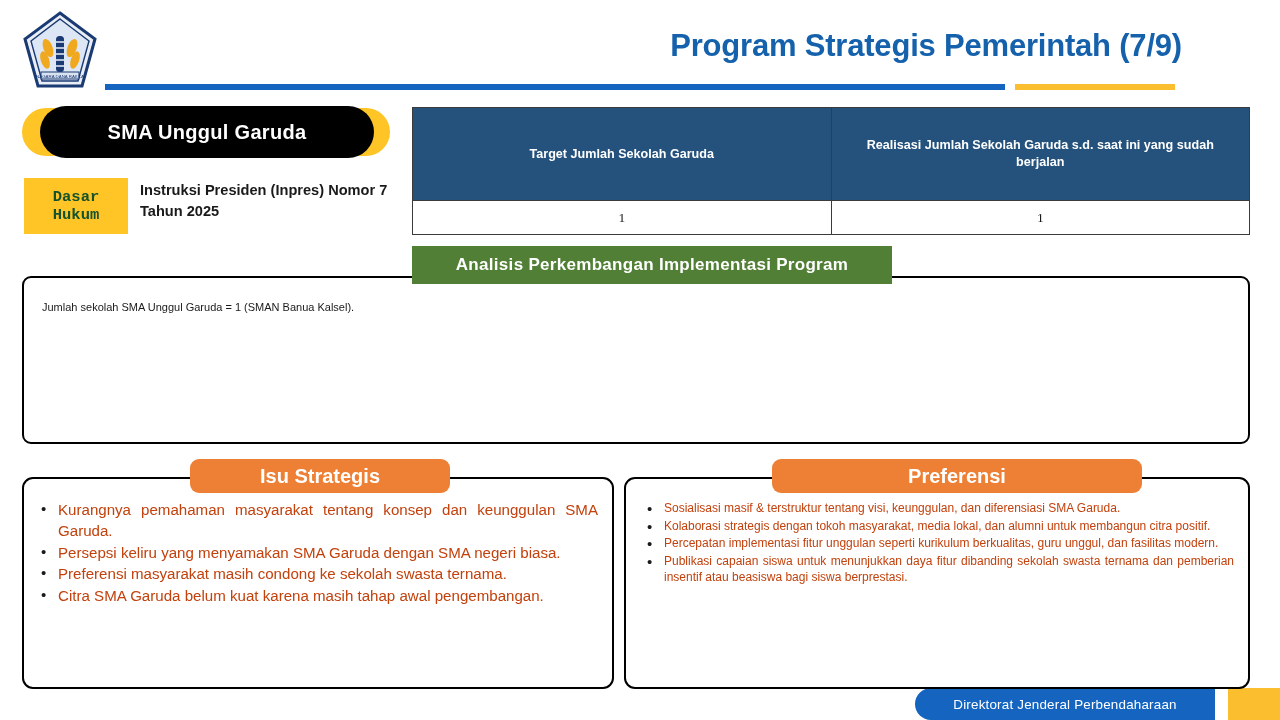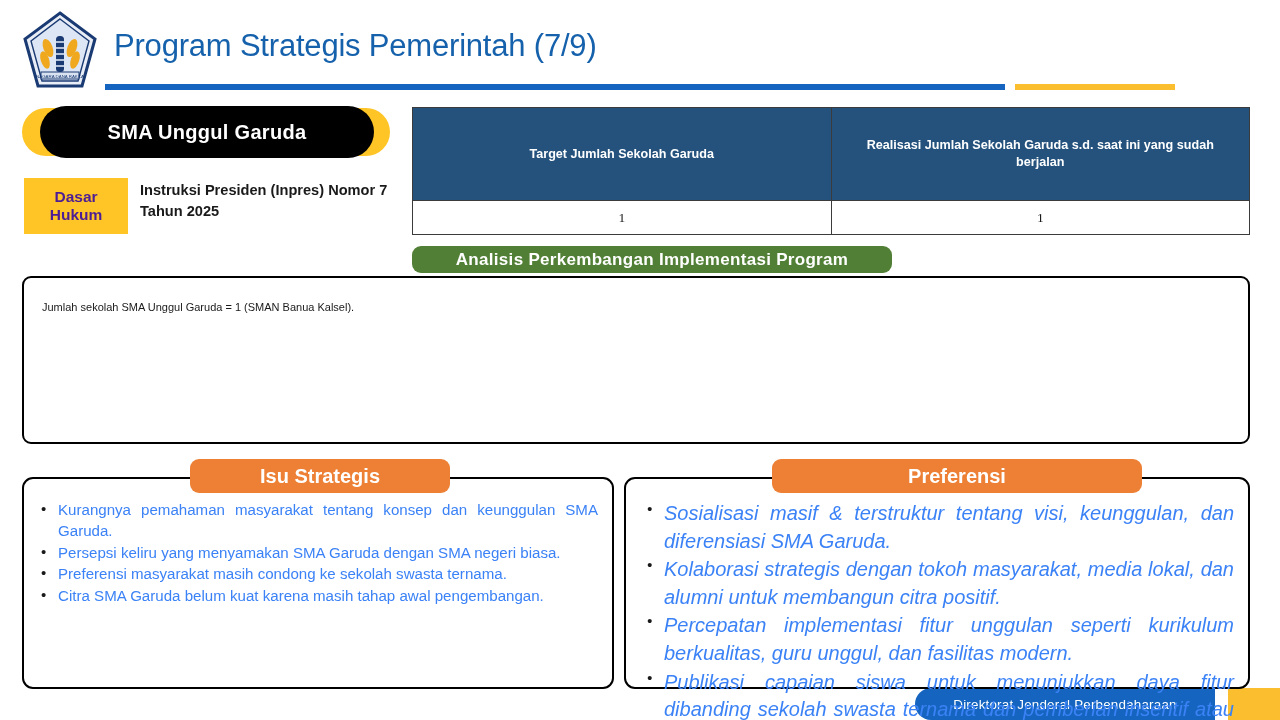--- a/index.html
+++ b/index.html
@@ -27,25 +27,25 @@
     left: 22px; top: 10px;
     width: 76px; height: 84px;
   }
   .logo-djpb {
     position: absolute;
     right: 22px; top: 14px;
     width: 92px; height: 76px;
   }
   .page-title {
     position: absolute;
-    left: 114px; top: 28px;
+    left: 122px; top: 28px;
     width: 1060px;
-    text-align: left;
+    text-align: right;
     font-size: 31px;
-    font-weight: normal;
+    font-weight: bold;
     color: #1561AC;
     letter-spacing: -0.2px;
   }
   .rule-blue {
     position: absolute;
     left: 105px; top: 84px;
     width: 900px; height: 6px;
     background: #1565C0;
   }
   .rule-yellow {
@@ -93,21 +93,22 @@
     background: #FFC425;
     display: flex;
     flex-direction: column;
     align-items: center;
     justify-content: center;
     line-height: 1.18;
   }
   .dasar-badge span {
     font-size: 15.5px;
     font-weight: bold;
-    color: #4c1d95;
+    color: #14532d;
+    font-family: Liberation Mono, monospace;
   }
   .dasar-text {
     position: absolute;
     left: 140px; top: 180px;
     width: 262px;
     font-size: 14.6px;
     font-weight: bold;
     color: #1a1a1a;
     line-height: 1.42;
   }
@@ -140,23 +141,23 @@
     border: 1px solid #3b3b3b;
     text-align: center;
     vertical-align: middle;
     font-family: "Liberation Serif", serif;
   }
 
   
   .analysis-banner {
     position: absolute;
     left: 412px; top: 246px;
-    width: 480px; height: 27px;
+    width: 480px; height: 38px;
     background: #517F35;
-    border-radius: 9px;
+    border-radius: 0;
     display: flex;
     align-items: center;
     justify-content: center;
     z-index: 3;
   }
   .analysis-banner span {
     color: #ffffff;
     font-size: 17px;
     font-weight: bold;
     letter-spacing: 0.3px;
@@ -217,27 +218,27 @@
     list-style: none;
     z-index: 3;
   }
   .list-left  { left: 38px;  top: 500px; width: 560px; }
   .list-right { left: 644px; top: 500px; width: 590px; }
 
   .bullet-list li {
     position: relative;
     padding-left: 20px;
     margin-bottom: 1px;
-    color: #3b82f6;
+    color: #c2410c;
     text-align: justify;
     text-justify: inter-word;
     line-height: 1.38;
   }
   .list-left li  { font-size: 15.1px; }
-  .list-right li { font-size: 20px; font-style: italic; }
+  .list-right li { font-size: 12px; }
   .bullet-list li::before {
     content: "\2022";
     position: absolute;
     left: 3px;
     top: -1px;
     font-size: 15px;
     color: #1a1a1a;
   }
 
   

